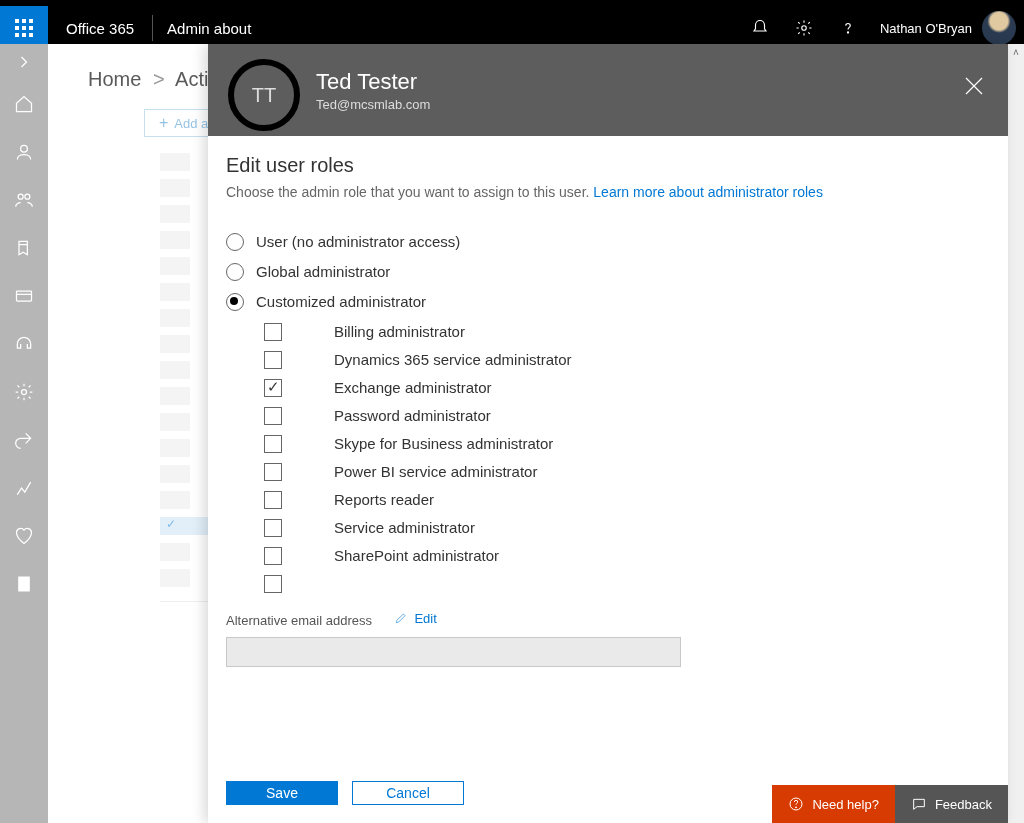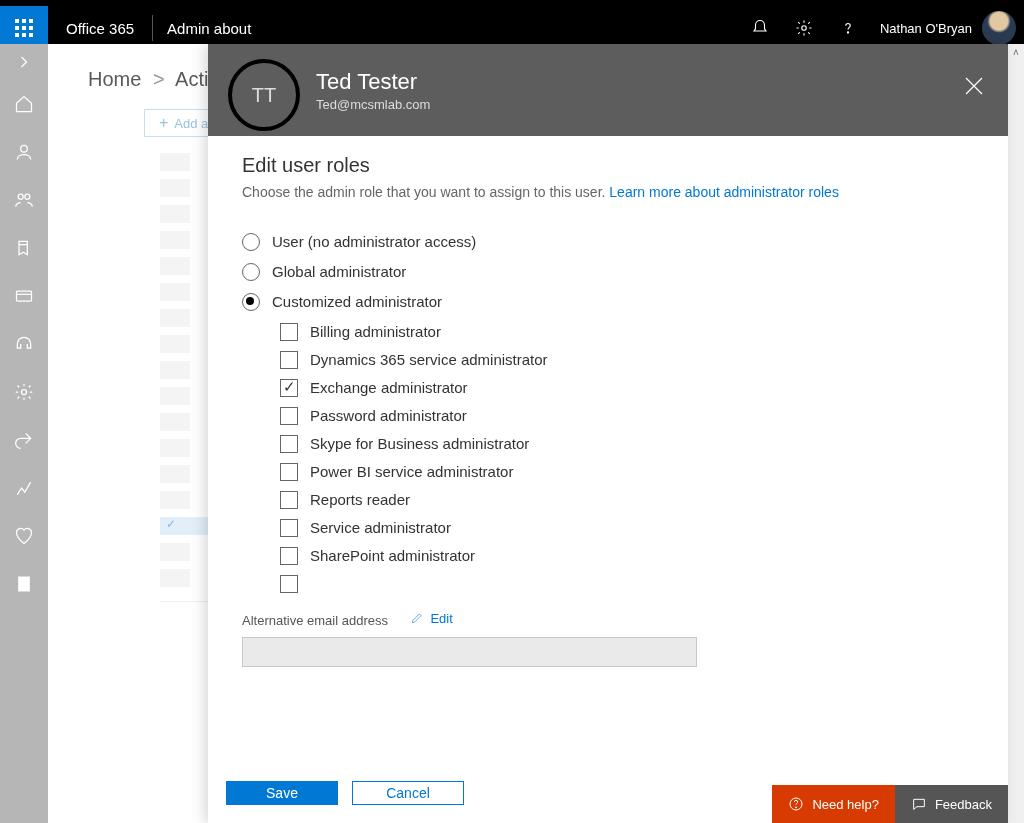--- a/index.html
+++ b/index.html
@@ -39,38 +39,38 @@
   .addbtn .plus { font-size:16px; margin-right:6px; font-weight:300;}
   .ghostlist { margin-left:72px;}
   .ghostlist div { width:30px; height:18px; background:#eaeaea; margin-bottom:8px;}
   .ghostlist div.sel { background:#c7e0f4; position:relative; width:50px;}
   .ghostlist div.sel::before{content:"✓"; position:absolute; left:6px; top:0; color:#0078d4; font-size:12px;}
   .ghostlist .line { width:520px; height:1px; background:#e0e0e0; margin-top:14px;}
 
   
   .panel { position:absolute; left:208px; top:44px; right:16px; bottom:0; background:#fff; box-shadow:-4px 0 12px rgba(0,0,0,0.15); display:flex; flex-direction:column;}
   .panel-head { height:92px; background:#5d5d5d; display:flex; align-items:center; padding:0 20px; color:#fff; position:relative;}
-  .panel-head .circle { width:72px; height:72px; border-radius:50%; border:4px solid #000000; display:flex; align-items:center; justify-content:center; font-size:20px; color:#ddd; font-weight:300; margin-right:16px; margin-top:10px;}
+  .panel-head .circle { width:72px; height:72px; border-radius:50%; border:6px solid #000000; display:flex; align-items:center; justify-content:center; font-size:20px; color:#ddd; font-weight:300; margin-right:16px; margin-top:10px;}
   .panel-head .titles .nm { font-size:22px; font-weight:300; }
   .panel-head .titles .em { font-size:13px; color:#ddd; margin-top:2px;}
   .panel-head .close { position:absolute; right:22px; top:30px; width:24px; height:24px; cursor:pointer;}
   .panel-head .close svg { stroke:#fff; stroke-width:1.2;}
 
   .panel-body { flex:1; padding:18px 0 0 0; overflow:hidden; position:relative;}
   .panel-inner { padding-left:0; max-width:680px;}
   .section-title { font-size:20px; color:#333; font-weight:400; margin:0 0 6px 0;}
   .desc { font-size:14px; color:#666; line-height:1.4; margin-bottom:30px;}
   .desc a { color:#0078d4; text-decoration:none;}
 
   .radio-row { display:flex; align-items:center; margin-bottom:12px; font-size:15px; color:#333;}
   .radio { width:18px; height:18px; border:1.5px solid #666; border-radius:50%; margin-right:12px; position:relative;}
   .radio.checked::after { content:""; position:absolute; left:3px; top:3px; width:8px; height:8px; background:#000; border-radius:50%;}
 
   .check-list { margin-left:38px;}
-  .check-row { display:flex; align-items:center; margin-bottom:10px; font-size:15px; color:#333;}
+  .check-row { display:flex; align-items:center; margin-bottom:10px; font-size:15px; color:#333;gap:40px;}
   .chk { width:18px; height:18px; border:1.5px solid #666; margin-right:12px; position:relative;}
   .chk.checked::after { content:"✓"; position:absolute; left:2px; top:-2px; font-size:15px; color:#333;}
 
   .alt-section { margin-top:18px;}
   .alt-label { font-size:13px; color:#555; display:inline-block; margin-right:18px;}
   .edit-link { color:#0078d4; font-size:13px; text-decoration:none; display:inline-flex; align-items:flex-start;}
   .edit-link svg { width:14px; height:14px; stroke:#0078d4; fill:none; margin-right:6px;}
   .alt-input { display:block; width:455px; height:30px; background:#eaeaea; border:1px solid #c8c8c8; margin-top:8px;}
 
   .panel-footer { position:absolute; left:0; bottom:18px; display:flex; gap:14px;}
@@ -257,21 +257,21 @@
       <svg viewBox="0 0 24 24">
           <path d="M4 4l16 16M20 4L4 20"></path>
         </svg>
     </div>
   </div>
 
   <div class="panel-body">
     <div class="panel-inner" style="padding-left:0;">
       <div style="padding-left:0;">
         <div style="padding-left:0;">
-          <div style="padding-left:16px;">
+          <div style="padding-left:0;">
             <div style="padding-left:0;">
 
               <div style="padding-left:0;">
                 <div style="padding-left:0;">
                   <div style="padding-left:0;">
                     <div style="padding-left:0;">
                       <div style="padding-left:0;">
                         <div style="padding-left:0;">
 <div style="padding-left:18px;">
   <div class="section-title">Edit user roles</div>

